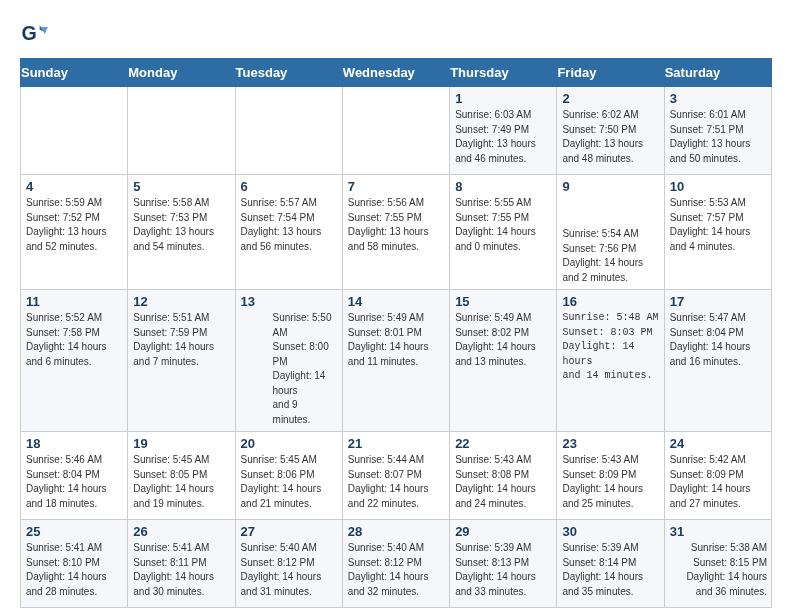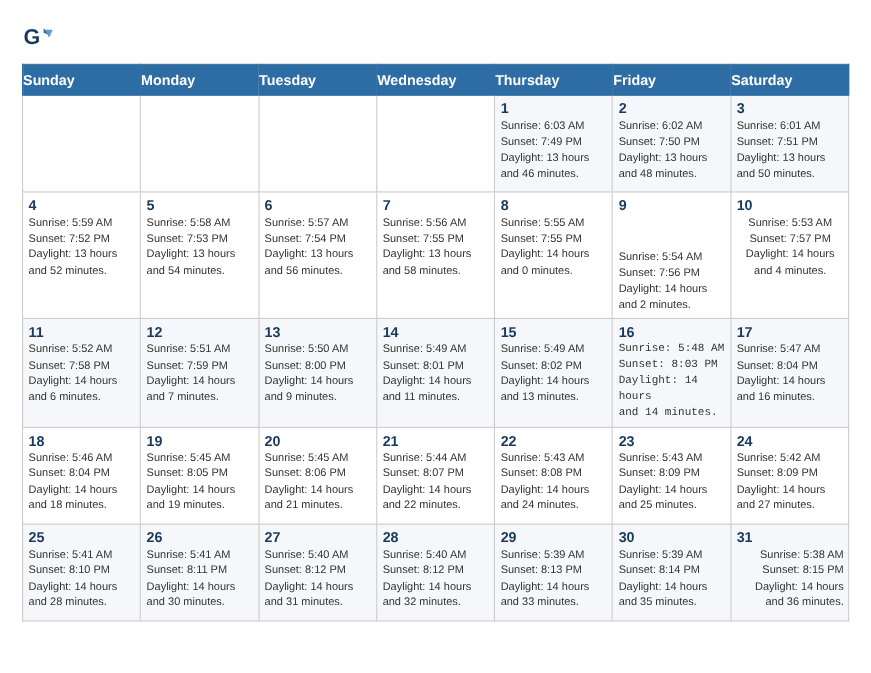--- a/index.html
+++ b/index.html
@@ -187,21 +187,21 @@
         </td>
         <td>
           <span class="day-num">9</span>
           <div class="day-info" style="white-space: pre-line; margin-top: 33px;">Sunrise: 5:54 AM
 Sunset: 7:56 PM
 Daylight: 14 hours
 and 2 minutes.</div>
         </td>
         <td>
           <span class="day-num">10</span>
-          <div class="day-info" style="white-space: pre-line; text-align: center;">Sunrise: 5:53 AM
+          <div class="day-info" style="white-space: pre-line;">Sunrise: 5:53 AM
 Sunset: 7:57 PM
 Daylight: 14 hours
 and 4 minutes.</div>
         </td>
       </tr>
       <tr>
         <td>
           <span class="day-num">11</span>
           <div class="day-info" style="white-space: pre-line;">Sunrise: 5:52 AM
 Sunset: 7:58 PM
@@ -210,21 +210,21 @@
         </td>
         <td>
           <span class="day-num">12</span>
           <div class="day-info" style="white-space: pre-line;">Sunrise: 5:51 AM
 Sunset: 7:59 PM
 Daylight: 14 hours
 and 7 minutes.</div>
         </td>
         <td>
           <span class="day-num">13</span>
-          <div class="day-info" style="white-space: pre-line;">Sunrise: 5:50 AM
+          <div class="day-info" style="white-space: pre-line; margin-left: 32px;">Sunrise: 5:50 AM
 Sunset: 8:00 PM
 Daylight: 14 hours
 and 9 minutes.</div>
         </td>
         <td>
           <span class="day-num">14</span>
           <div class="day-info" style="white-space: pre-line;">Sunrise: 5:49 AM
 Sunset: 8:01 PM
 Daylight: 14 hours
 and 11 minutes.</div>

